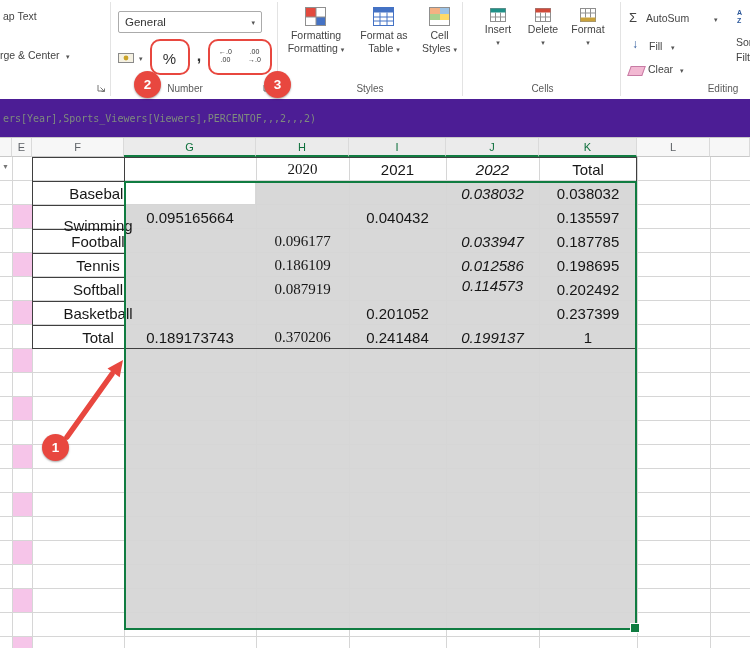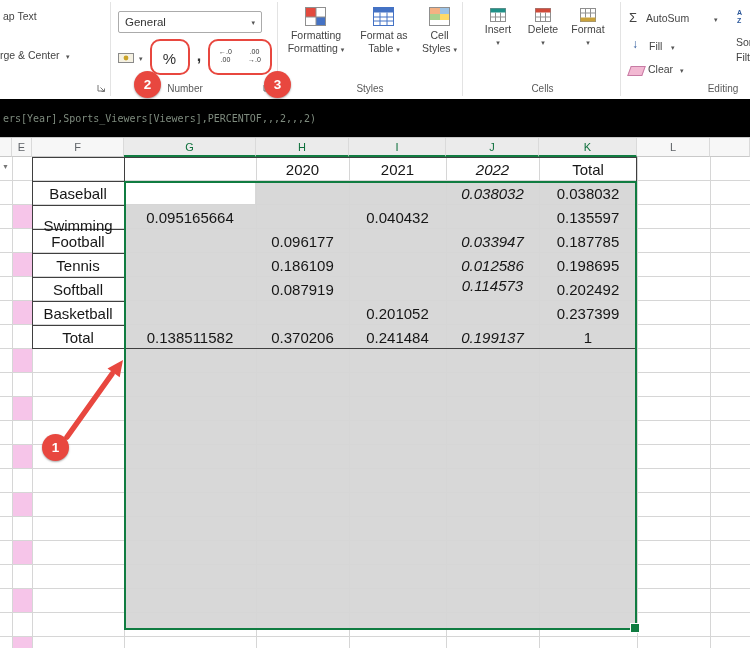--- a/index.html
+++ b/index.html
@@ -20,42 +20,42 @@
   .tinytxt{display:block;font-size:7px;line-height:8px;color:#333;white-space:nowrap;}
   .bigbtn{position:absolute;text-align:center;}
   .bigbtn svg{display:block;margin:0 auto;}
   
   .callout{position:absolute;border:2.5px solid #E8473F;border-radius:10px;z-index:30;box-sizing:border-box;}
   .badge{position:absolute;width:27px;height:27px;border-radius:50%;background:#E8473F;color:#fff;
          font-weight:bold;font-size:13.5px;display:flex;align-items:center;justify-content:center;
          z-index:40;box-shadow:0 1px 2px rgba(0,0,0,.35);}
   .arrowsvg{position:absolute;left:0;top:0;z-index:35;pointer-events:none;}
   
-  .fbar{position:absolute;left:0;top:99px;width:750px;height:39px;background:#000000;
+  .fbar{position:absolute;left:0;top:99px;width:750px;height:39px;background:#4c1d95;
         border-bottom:1px solid #C9C9C9;display:flex;align-items:center;box-sizing:border-box;}
   .ftext{font-family:"DejaVu Sans Mono",monospace;font-size:10px;color:#7E8B7E;padding-left:3px;white-space:pre;}
   
   .sheet{position:absolute;left:0;top:138px;width:750px;height:510px;background:#fff;}
   .hcell{position:absolute;top:0;height:19px;box-sizing:border-box;background:#F7F7F7;
          border-right:1px solid #DADADA;border-bottom:1px solid #C9C9C9;color:#5F6368;font-size:11px;
          display:flex;align-items:center;justify-content:center;}
   .hcell.sel{background:#EBEBEB;color:#0E703C;border-bottom:2px solid #107C41;}
   .gbody{position:absolute;left:0;top:19px;width:750px;height:491px;}
   .hlines{position:absolute;left:0;top:0;right:0;bottom:0;pointer-events:none;
           background:repeating-linear-gradient(to bottom,transparent 0,transparent 23px,#D6D6D6 23px,#D6D6D6 24px);}
   .vline{position:absolute;top:0;bottom:0;width:1px;background:#D6D6D6;}
   .selbg{position:absolute;left:125px;top:25px;width:511px;height:447px;background:#D8D8D8;}
   .acell{position:absolute;left:125px;top:25px;width:130px;height:22px;background:#fff;}
   .pink{position:absolute;left:13px;width:19px;height:23px;background:#F6C5E9;}
   .dark{position:absolute;background:#3F3F3F;}
   .frame{position:absolute;left:32px;top:0;width:605px;height:192px;border:1px solid #3F3F3F;
          box-sizing:border-box;pointer-events:none;}
   .tcell{position:absolute;height:24px;display:flex;align-items:center;justify-content:center;
          font-size:15px;color:#161616;white-space:nowrap;}
-  .cF{left:32px;width:92px;} .cG{left:124px;width:132px;} .cH{left:256px;width:93px;}
+  .cF{left:32px;width:92px;padding-left:20px;} .cG{left:124px;width:132px;} .cH{left:256px;width:93px;font-family:Liberation Serif, serif;}
   .cI{left:349px;width:97px;} .cJ{left:446px;width:93px;font-style:italic;} .cK{left:539px;width:98px;}
   .selborder{position:absolute;left:124px;top:24px;width:513px;height:449px;border:2px solid #107C41;
              box-sizing:border-box;pointer-events:none;}
   .handle{position:absolute;left:630px;top:466px;width:8px;height:8px;background:#107C41;border:1px solid #fff;}
 </style>
 </head>
 <body>
 
 <div id="app">
 
@@ -288,21 +288,21 @@
       <div class="tcell cJ" style="top:116px">0.114573</div>
       <div class="tcell cK" style="top:120px">0.202492</div>
 
       <div class="tcell cF" style="top:144px">Basketball</div>
       <div class="tcell cH" style="top:144px"></div>
       <div class="tcell cI" style="top:144px">0.201052</div>
       <div class="tcell cJ" style="top:144px"></div>
       <div class="tcell cK" style="top:144px">0.237399</div>
 
       <div class="tcell cF" style="top:168px">Total</div>
-      <div class="tcell cG" style="top:168px">0.138511582</div>
+      <div class="tcell cG" style="top:168px">0.189173743</div>
       <div class="tcell cH" style="top:168px">0.370206</div>
       <div class="tcell cI" style="top:168px">0.241484</div>
       <div class="tcell cJ" style="top:168px">0.199137</div>
       <div class="tcell cK" style="top:168px">1</div>
 
       <div class="selborder"></div>
       <div class="handle"></div>
     </div>
   </div>
 

